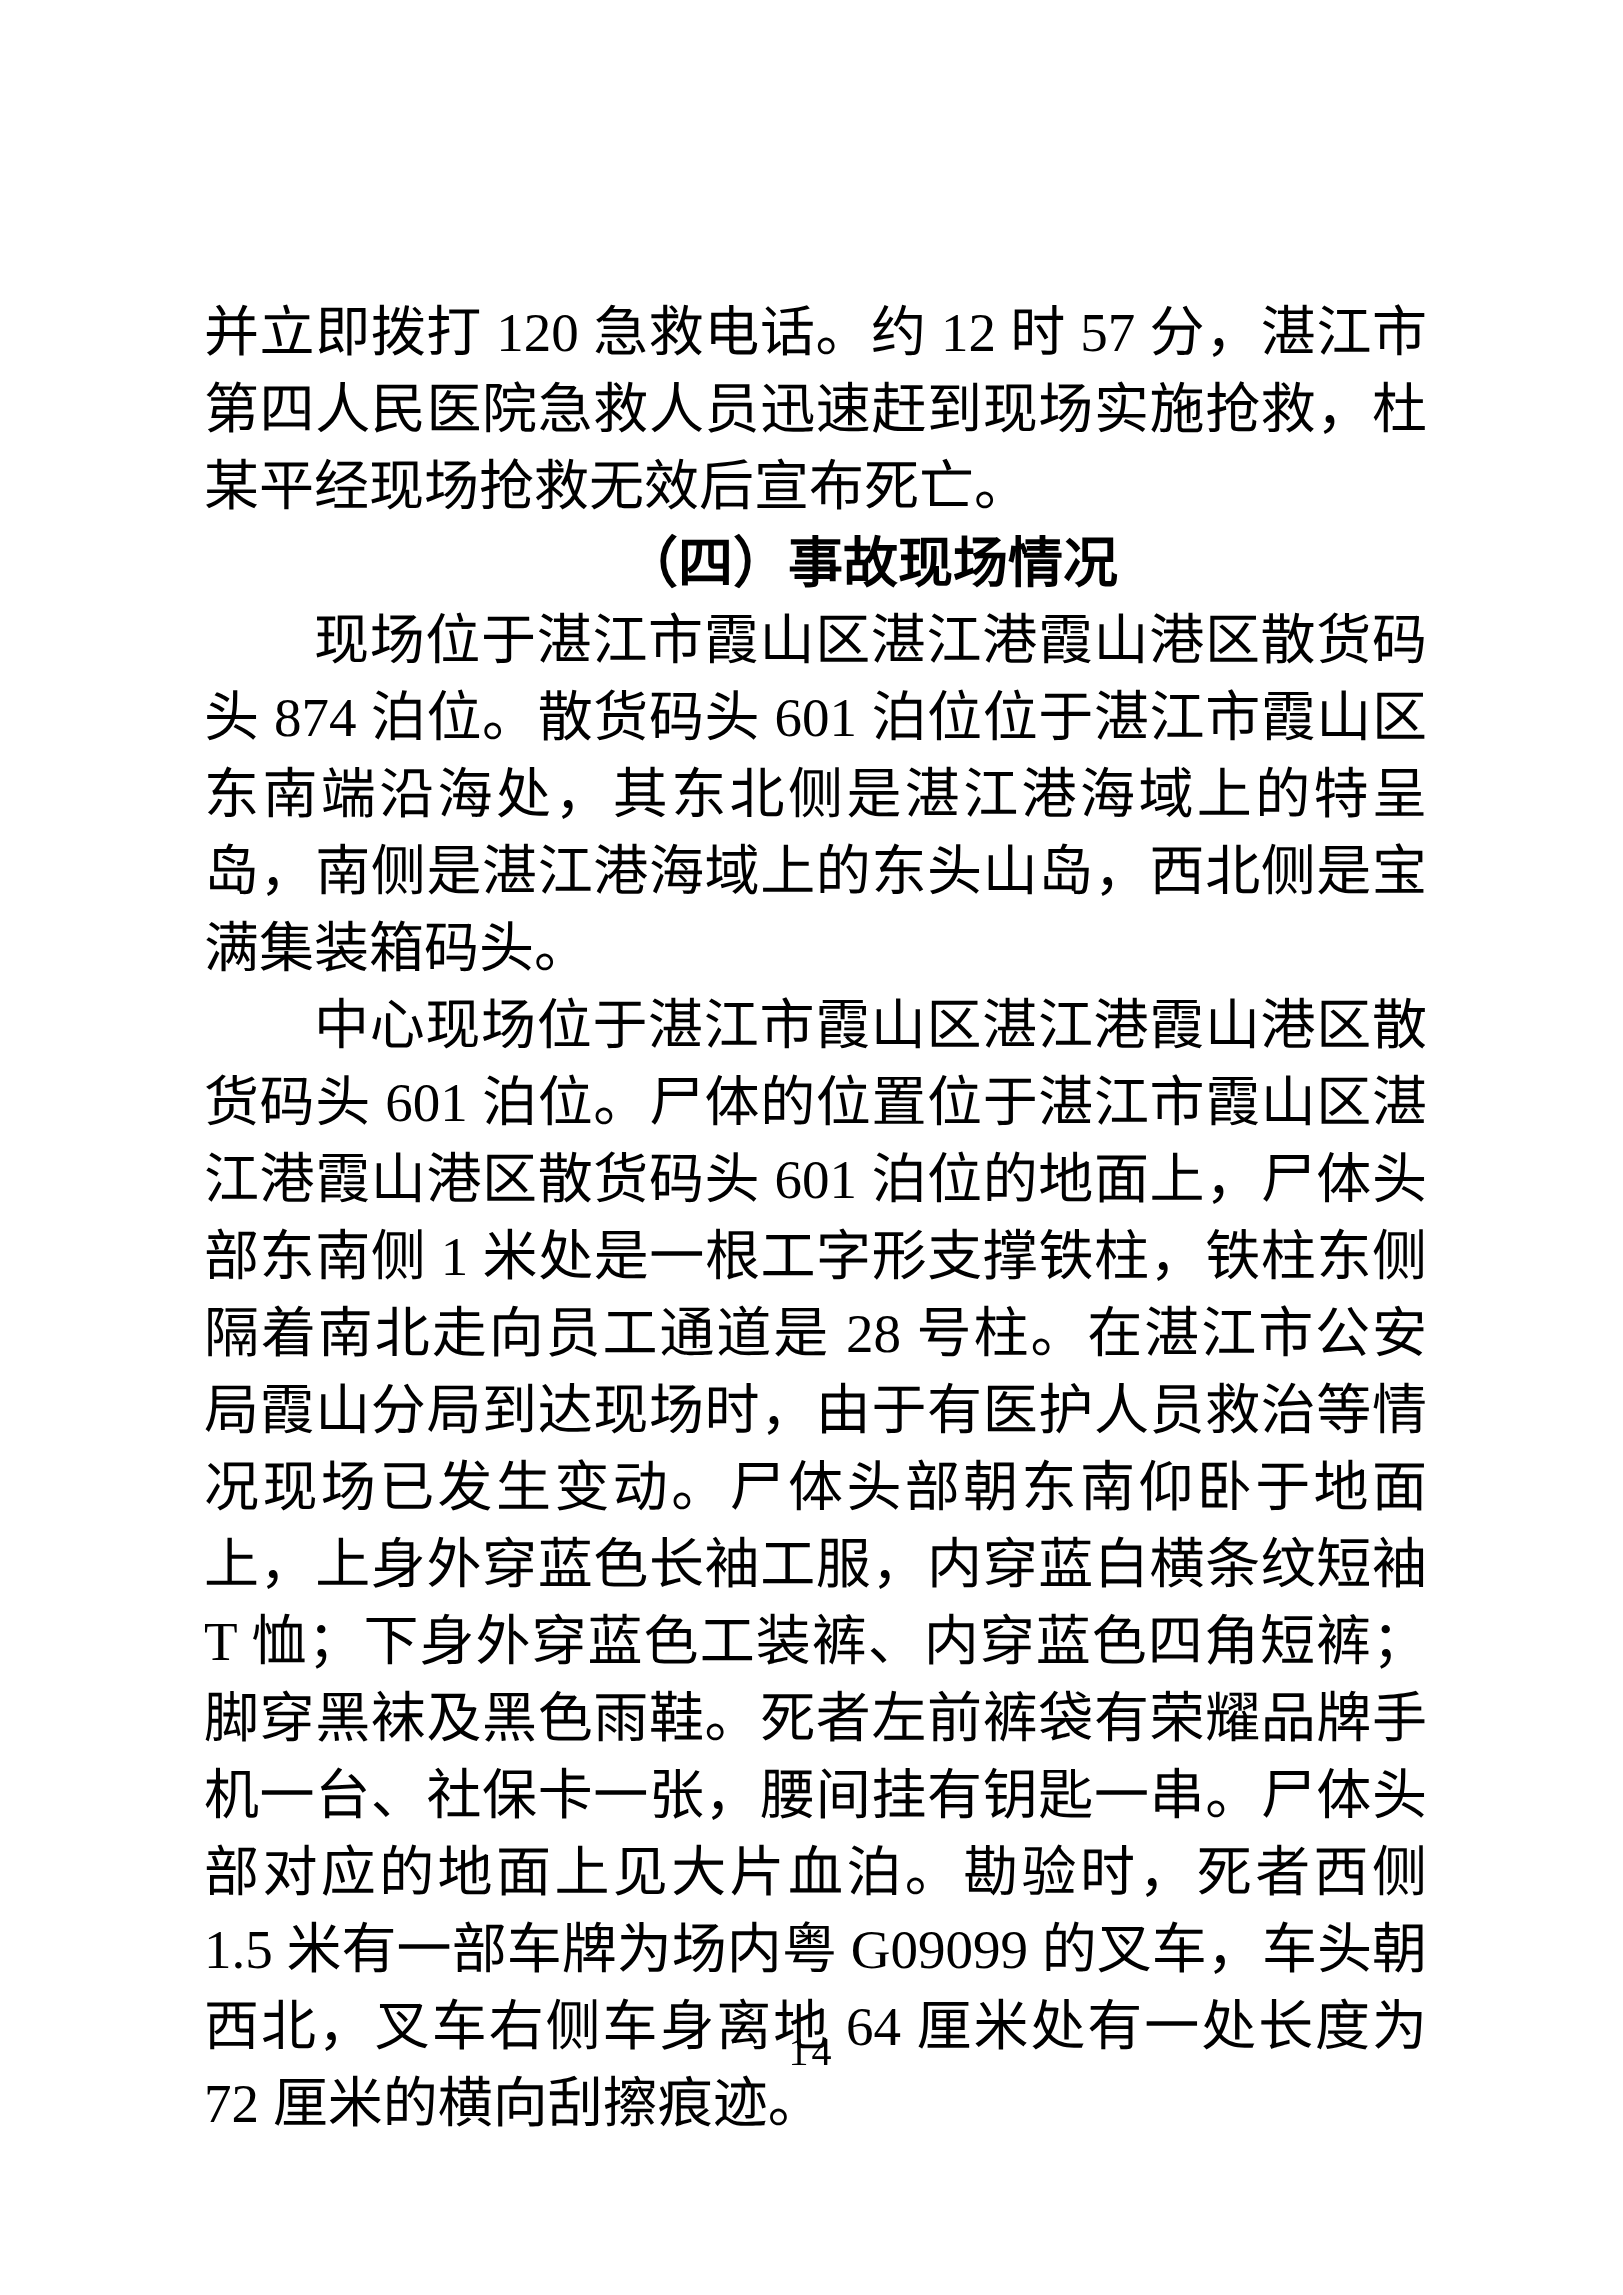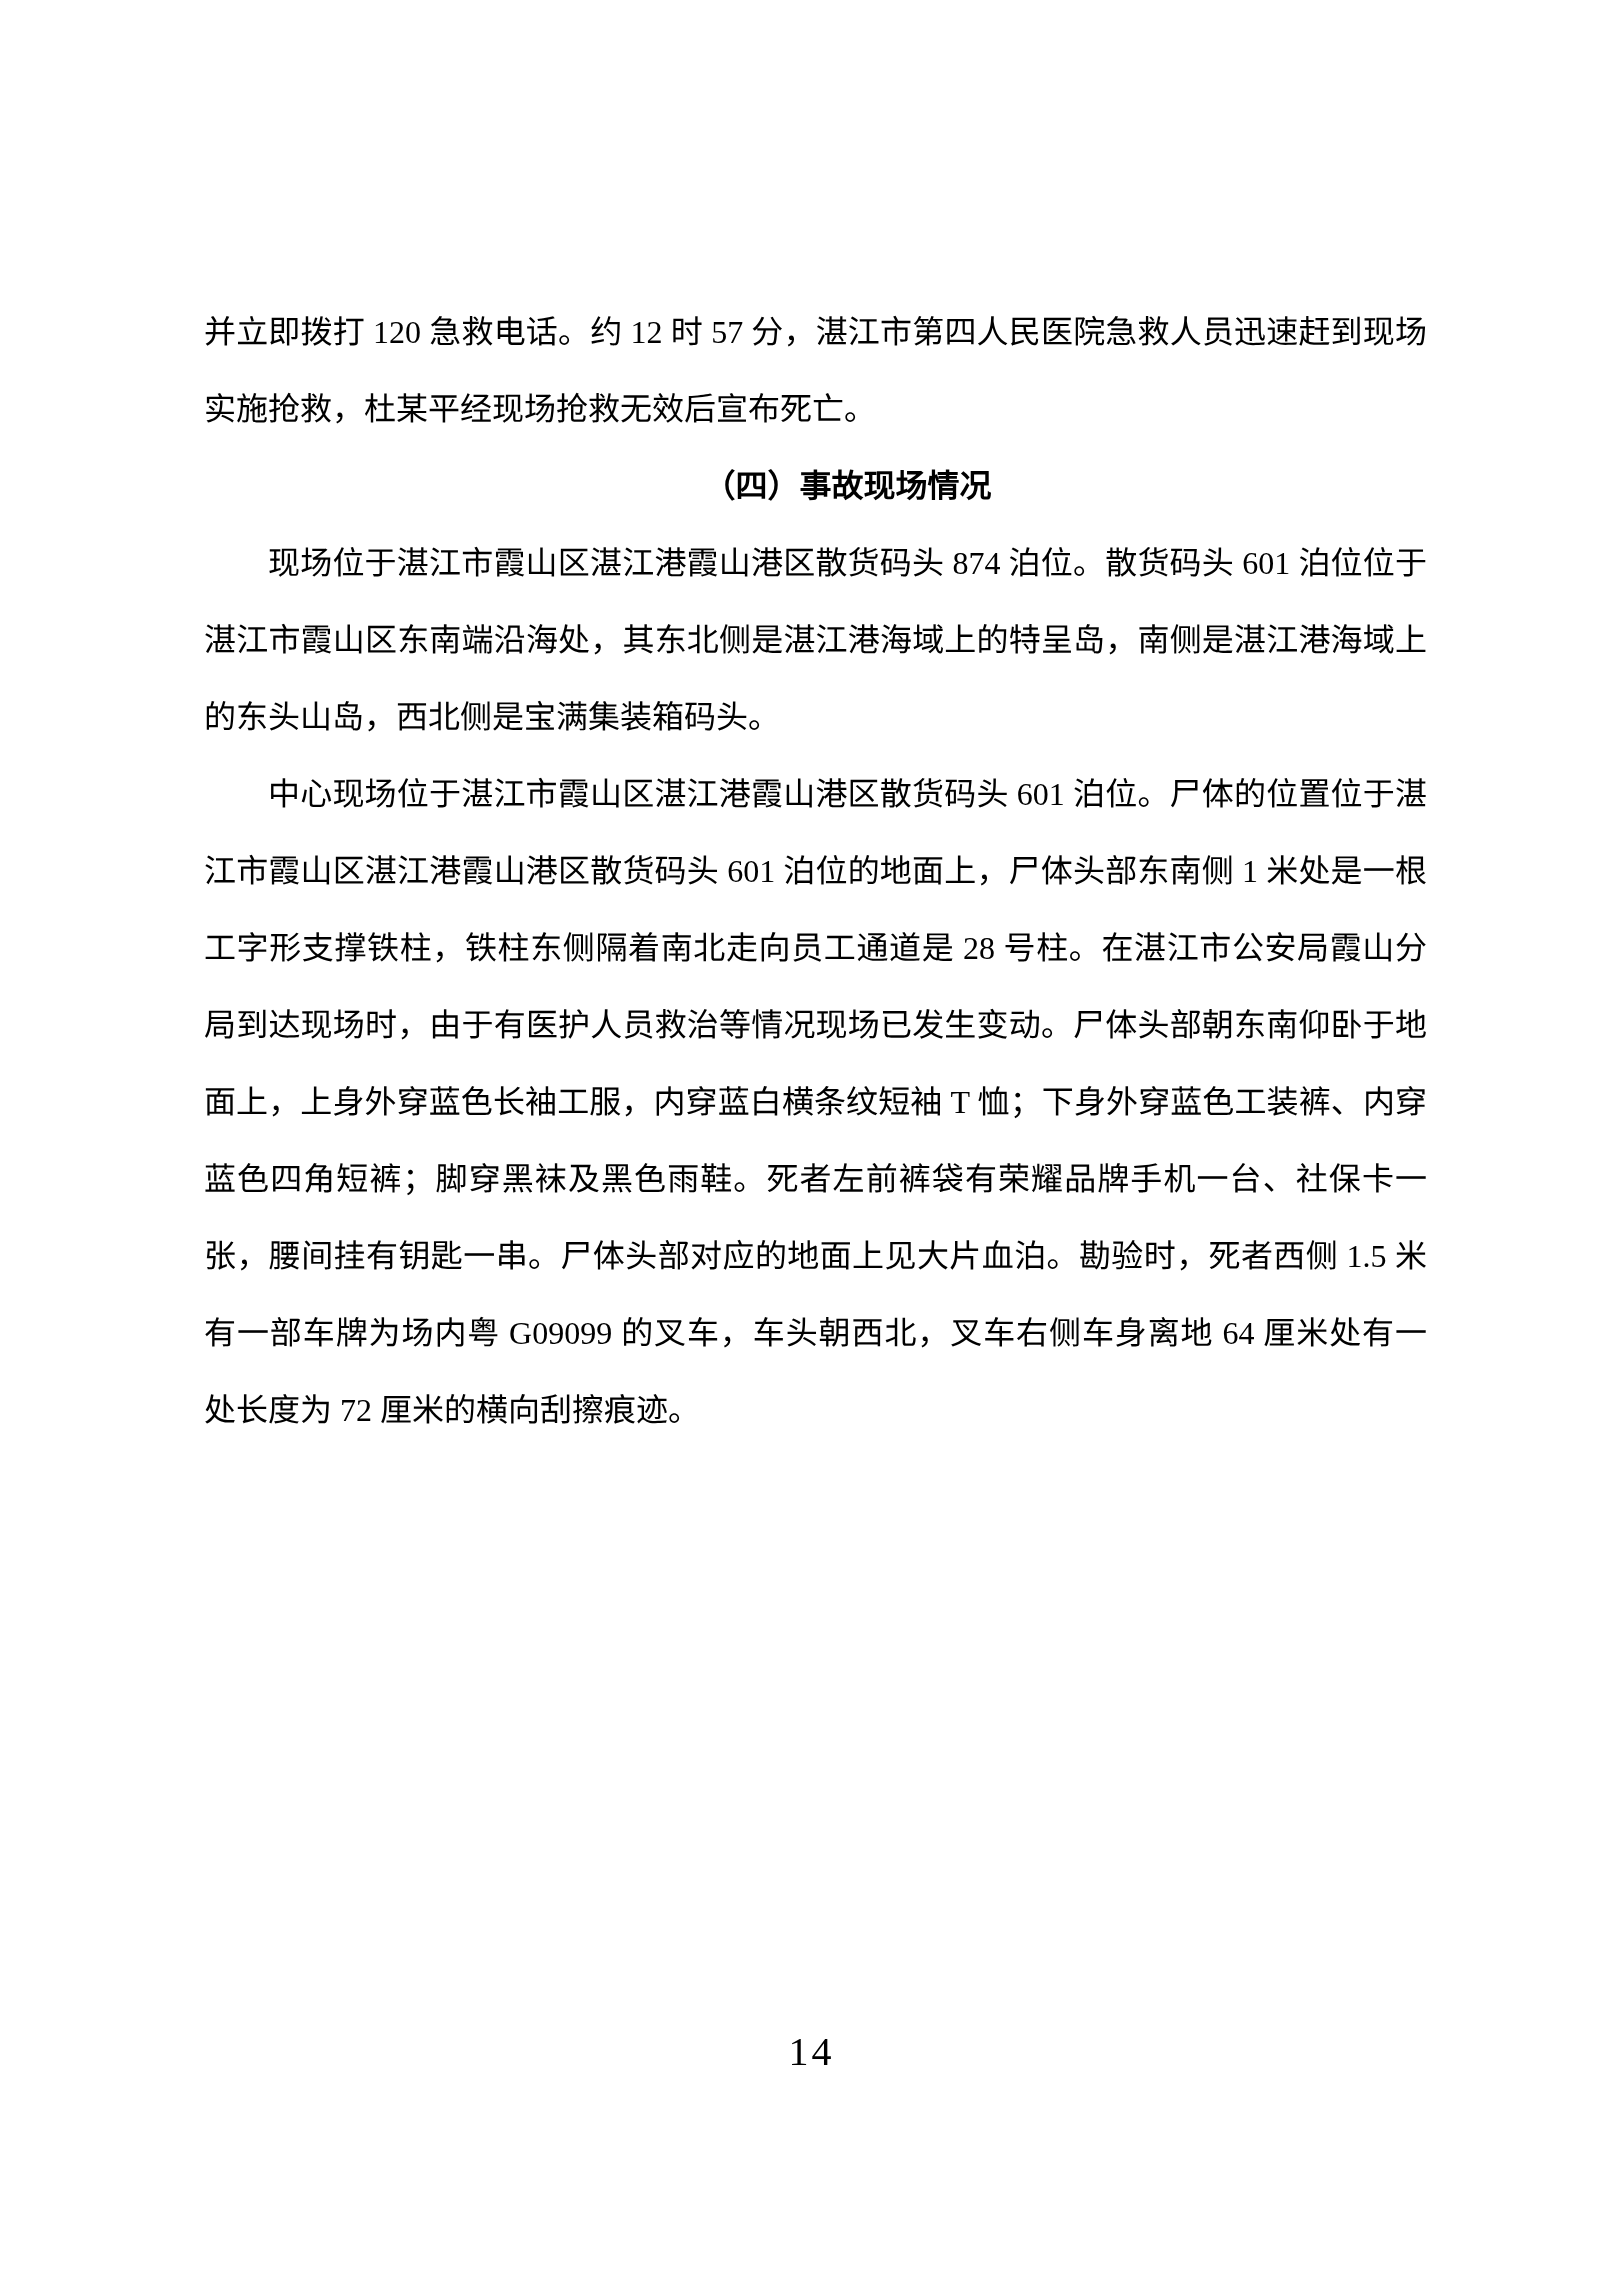--- a/index.html
+++ b/index.html
@@ -14,21 +14,21 @@
     background: #ffffff;
     overflow: hidden;
     font-family: "Liberation Serif", "DejaVu Serif", serif;
     color: #000000;
   }
   .content {
     position: absolute;
     left: 204px;
     top: 294px;
     width: 1223px;
-    font-size: 32px;
+    font-size: 55px;
     line-height: 77px;
     text-align: justify;
     letter-spacing: 0;
   }
   .content p {
     margin: 0;
     padding: 0;
     text-indent: 2em;
   }
   .content p.no-indent {

